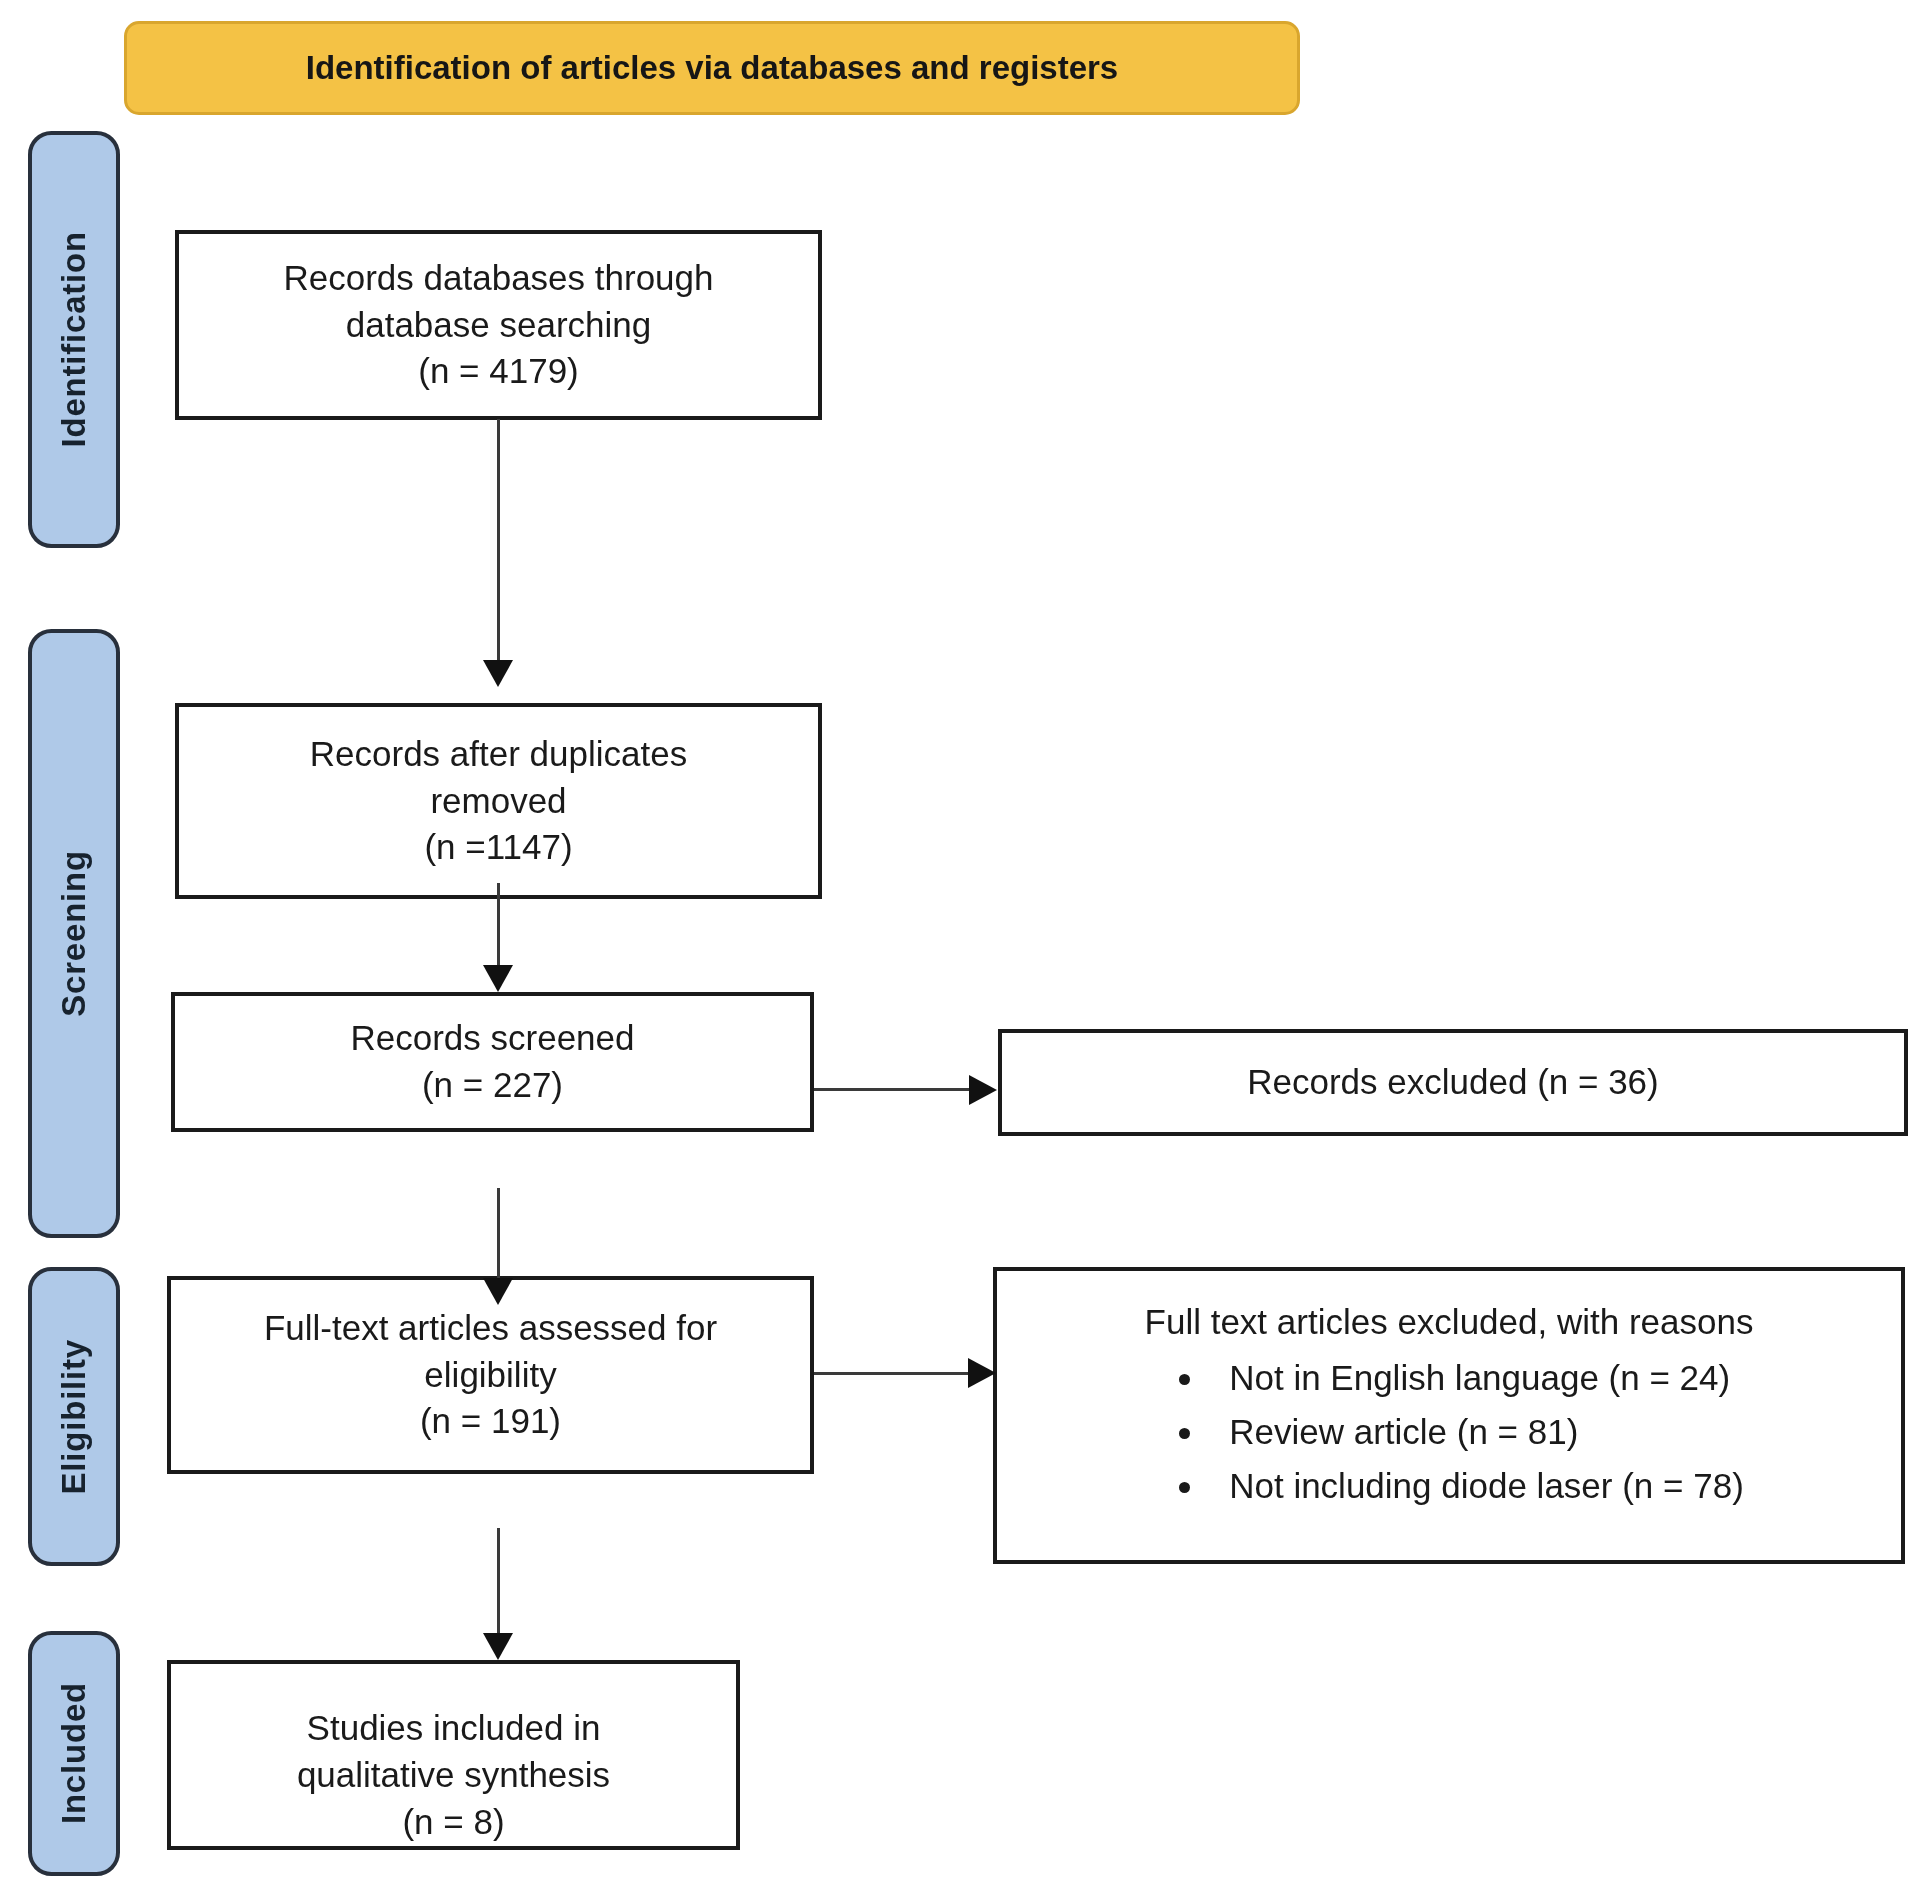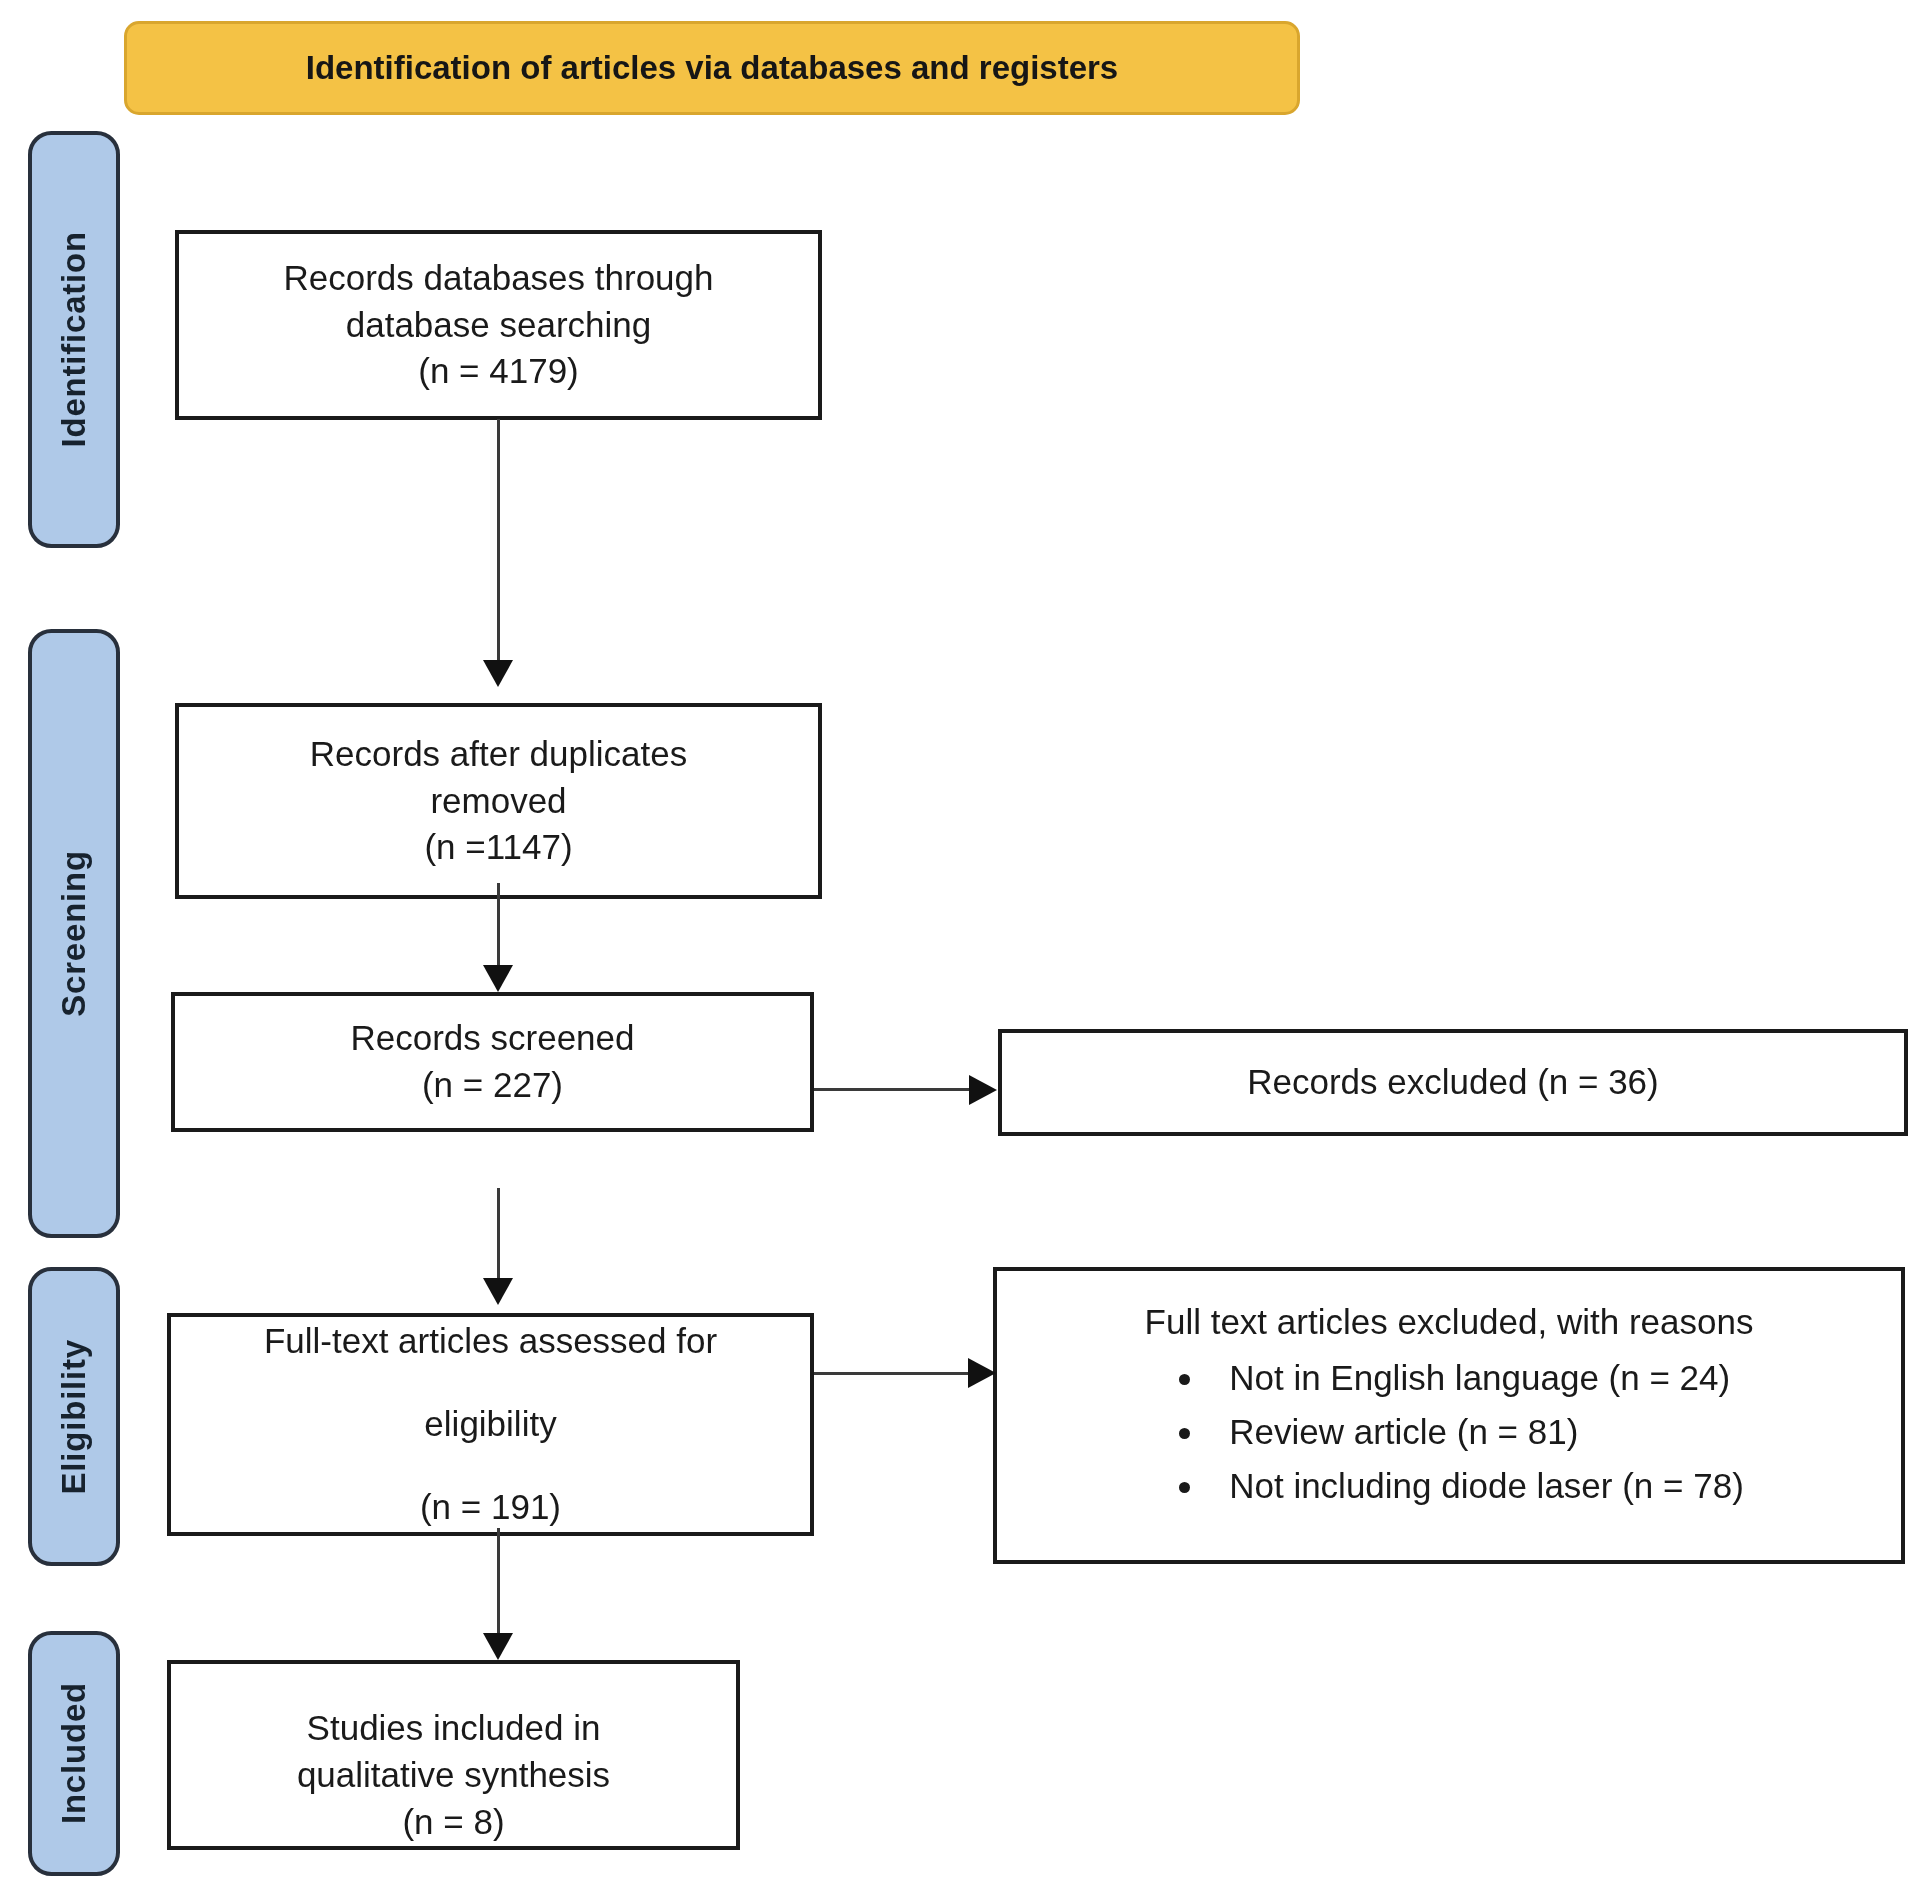--- a/index.html
+++ b/index.html
@@ -107,21 +107,21 @@
     <div class="line">Records after duplicates</div>
     <div class="line">removed</div>
     <div class="line">(n =1147)</div>
   </div>
 
   <div class="fbox" style="left:171px;top:992px;width:643px;height:140px;">
     <div class="line">Records screened</div>
     <div class="line">(n = 227)</div>
   </div>
 
-  <div class="fbox" style="left:167px;top:1313px;width:647px;height:223px;gap:36px;">
+  <div class="fbox" style="left:167px;top:1276px;width:647px;height:198px;">
     <div class="line">Full-text articles assessed for</div>
     <div class="line">eligibility</div>
     <div class="line">(n = 191)</div>
   </div>
 
   <div class="fbox" style="left:167px;top:1660px;width:573px;height:190px;justify-content:flex-end;">
     <div class="line">Studies included in</div>
     <div class="line">qualitative synthesis</div>
     <div class="line">(n = 8)</div>
   </div>

